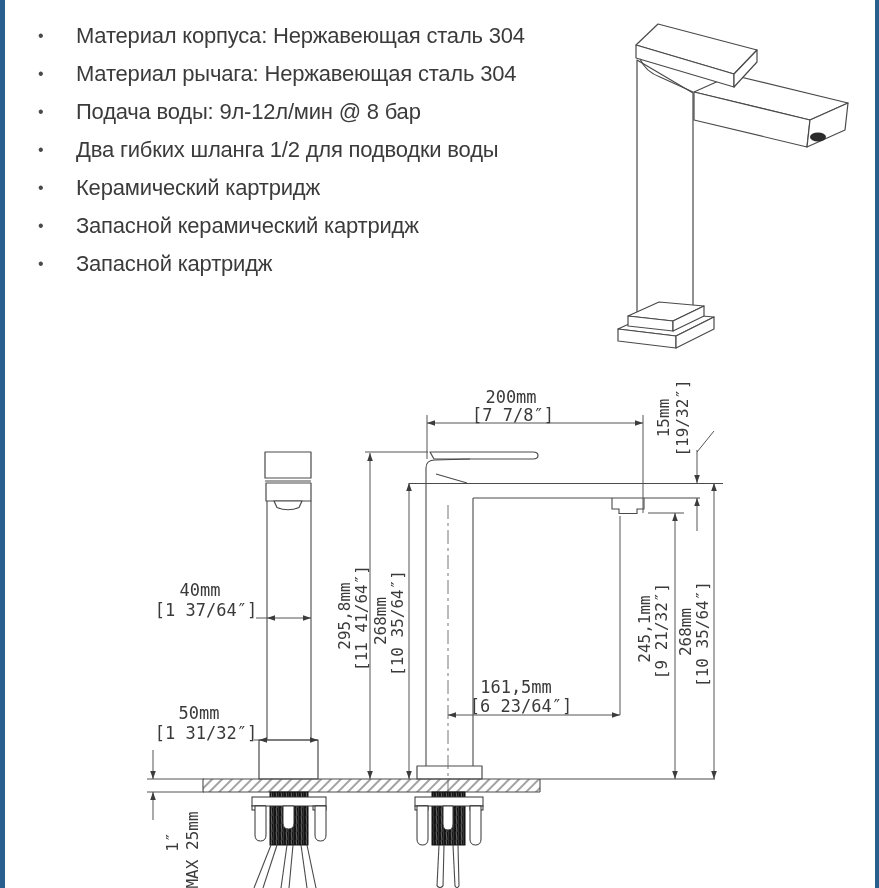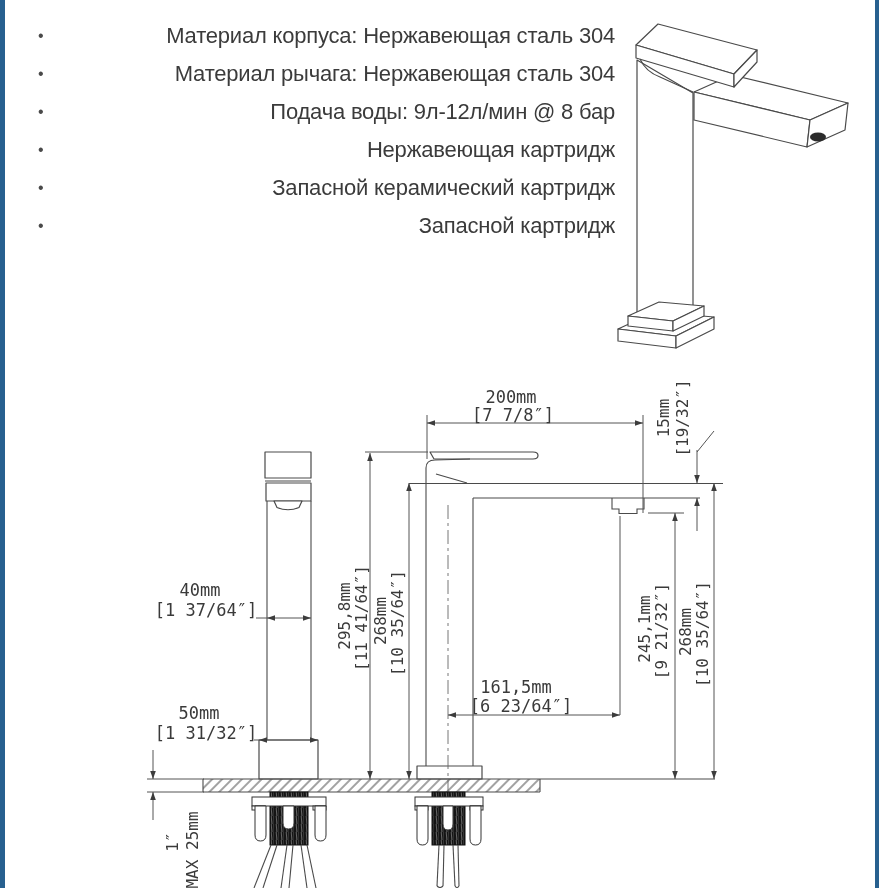--- a/index.html
+++ b/index.html
@@ -1,17 +1,17 @@
 <!DOCTYPE html>
 <html><head>
 <meta charset="utf-8">
 <style>
   html,body{margin:0;padding:0;background:#e8e8e8;}
   .page{position:relative;width:879px;height:888px;background:#ffffff;overflow:hidden;
-        font-family:"Liberation Sans",sans-serif;text-align:right;}
+        font-family:"Liberation Sans",sans-serif;}
   .edge{position:absolute;top:0;bottom:0;width:5px;background:#27608f;}
   .edge.left{left:0;}
   .edge.right{right:0;width:4px;}
   .bullets{position:absolute;left:30px;top:24px;width:585px;}
   .bullets ul{list-style:none;margin:0;padding:0;}
   .bullets li{position:relative;padding-left:46px;margin-bottom:15px;
               font-size:22px;line-height:23px;color:#3b3b3b;letter-spacing:-0.2px;}
   .bullets li::before{content:"•";position:absolute;left:8px;top:0;font-size:16px;color:#4a4a4a;}
   svg{position:absolute;left:0;top:0;}
   .dwg-line{stroke:#4a4a4a;stroke-width:1.1;fill:none;}
@@ -27,21 +27,22 @@
 
 <div class="page">
   <div class="edge left"></div>
   <div class="edge right"></div>
 
   <div class="bullets">
     <ul>
       <li><span>Материал корпуса: Нержавеющая сталь 304</span></li>
       <li><span>Материал рычага: Нержавеющая сталь 304</span></li>
       <li><span>Подача воды: 9л-12л/мин @ 8 бар</span></li>
-      <li><span>Нержавеющая картридж</span></li>
+      <li><span>Два гибких шланга 1/2 для подводки воды</span></li>
+      <li><span>Керамический картридж</span></li>
       <li><span>Запасной керамический картридж</span></li>
       <li><span>Запасной картридж</span></li>
     </ul>
   </div>
 
   <svg width="879" height="888" viewBox="0 0 879 888">
     <defs>
       <pattern id="hatch" patternUnits="userSpaceOnUse" width="7" height="7" patternTransform="rotate(45)">
         <line x1="1" y1="0" x2="1" y2="7" stroke="#555" stroke-width="1.1"></line>
       </pattern>

